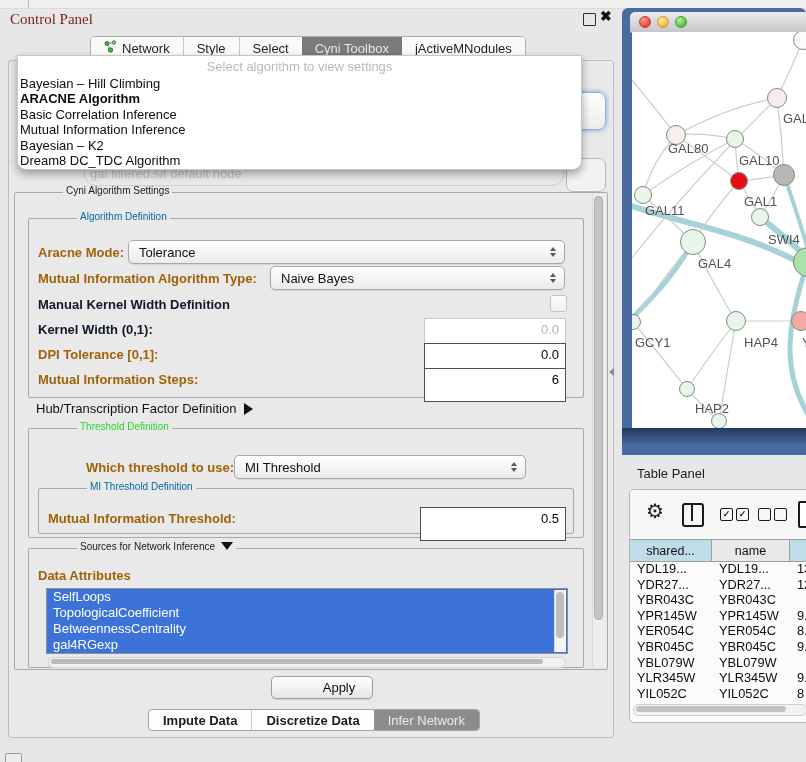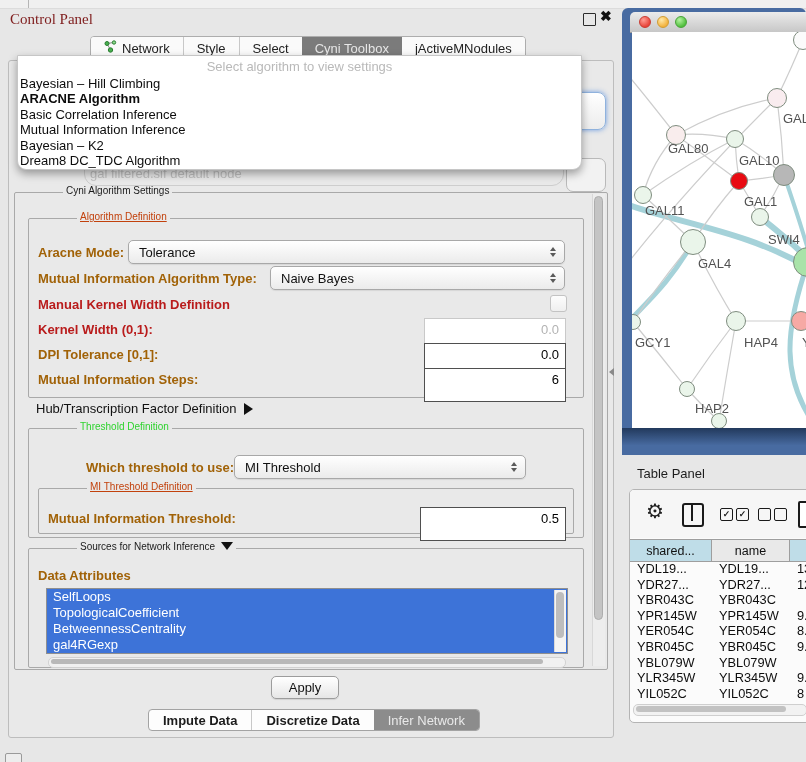--- a/index.html
+++ b/index.html
@@ -42,25 +42,25 @@
      border:1px solid #c6c6c6;border-radius:0 0 9px 9px;
      box-shadow:0 4px 9px rgba(0,0,0,.35);z-index:10;}
   #dd-placeholder{text-align:center;color:#b9b9b9;font-size:13px;padding-top:3px;height:17px;}
   .dd-item{font-size:13px;color:#0c0c0c;line-height:15.4px;padding-left:2px;white-space:nowrap;}
   .dd-bold{font-weight:bold;}
 
   
   .groupbox{position:absolute;border:1px solid #a9a9a9;border-radius:2px;}
   .gb-title{position:absolute;top:-8px;left:8px;background:#e9e9e9;padding:0 3px;
             font-size:10px;color:#1a1a1a;white-space:nowrap;margin-left:40px;}
-  .gb-blue{color:#c2410c;text-decoration:underline;}
+  .gb-blue{color:#0369a1;}
   .gb-green{color:#2fd32f;}
 
   .lbl{position:absolute;font-size:13px;font-weight:bold;color:#a16207;white-space:nowrap;}
-  .lbl-dis{color:#b91c1c;}
+  .lbl-dis{color:#0f172a;}
 
   .combo{position:absolute;height:24px;border:1px solid #a8a8a8;border-radius:5px;
      background:linear-gradient(#ffffff,#ebebeb);display:flex;align-items:center;
      font-size:13px;color:#111;padding-left:10px;box-sizing:border-box;
      box-shadow:0 1px 1px rgba(0,0,0,.08);}
   .combo-arrows{position:absolute;right:8px;top:50%;transform:translateY(-50%);
      display:flex;flex-direction:column;align-items:center;gap:2px;}
   .arr-up{width:0;height:0;border-left:3.5px solid transparent;border-right:3.5px solid transparent;
      border-bottom:4.5px solid #5a5a5a;}
   .arr-dn{width:0;height:0;border-left:3.5px solid transparent;border-right:3.5px solid transparent;
@@ -91,21 +91,21 @@
      border:1px solid #d2d2d2;border-radius:5px;}
   #attr-hthumb{position:absolute;left:2px;top:1px;width:492px;height:5px;background:#b9b9b9;border-radius:3px;}
 
   
   #set-scroll{left:592px;top:194px;width:12px;height:472px;background:#ededed;border-left:1px solid #d8d8d8;}
   #set-thumb{position:absolute;left:1px;top:2px;width:9px;height:424px;background:#c4c4c4;
      border:1px solid #adadad;border-radius:5px;box-sizing:border-box;}
 
   #apply-btn{left:271px;top:676px;width:66px;height:21px;border:1px solid #9c9c9c;border-radius:5px;
      background:linear-gradient(#ffffff,#e6e6e6);font-size:13px;color:#111;
-     display:flex;align-items:center;justify-content:center;box-shadow:0 1px 1px rgba(0,0,0,.1);}
+     display:flex;align-items:center;justify-content:center;box-shadow:0 1px 1px rgba(0,0,0,.1);padding-left:34px;}
 
   #bottom-tabs{left:148px;top:709px;height:20px;display:flex;border:1px solid #a3a3a3;
      border-radius:4px;background:#fdfdfd;overflow:hidden;}
   .btab{display:flex;align-items:center;padding:0 14px;font-size:13px;font-weight:bold;color:#1c1c1c;}
   .btab + .btab{border-left:1px solid #c8c8c8;}
   .btab-sel{background:#8c8c8c;color:#e9e9e9;font-weight:normal;border-left:none !important;}
 
   #splitter-grip{left:609px;top:368px;width:0;height:0;border-top:4px solid transparent;
      border-bottom:4px solid transparent;border-right:5px solid #8a8a8a;}
   #dock-icon{left:5px;top:753px;width:15px;height:12px;border:1px solid #9a9a9a;background:#ededed;border-radius:2px;}

